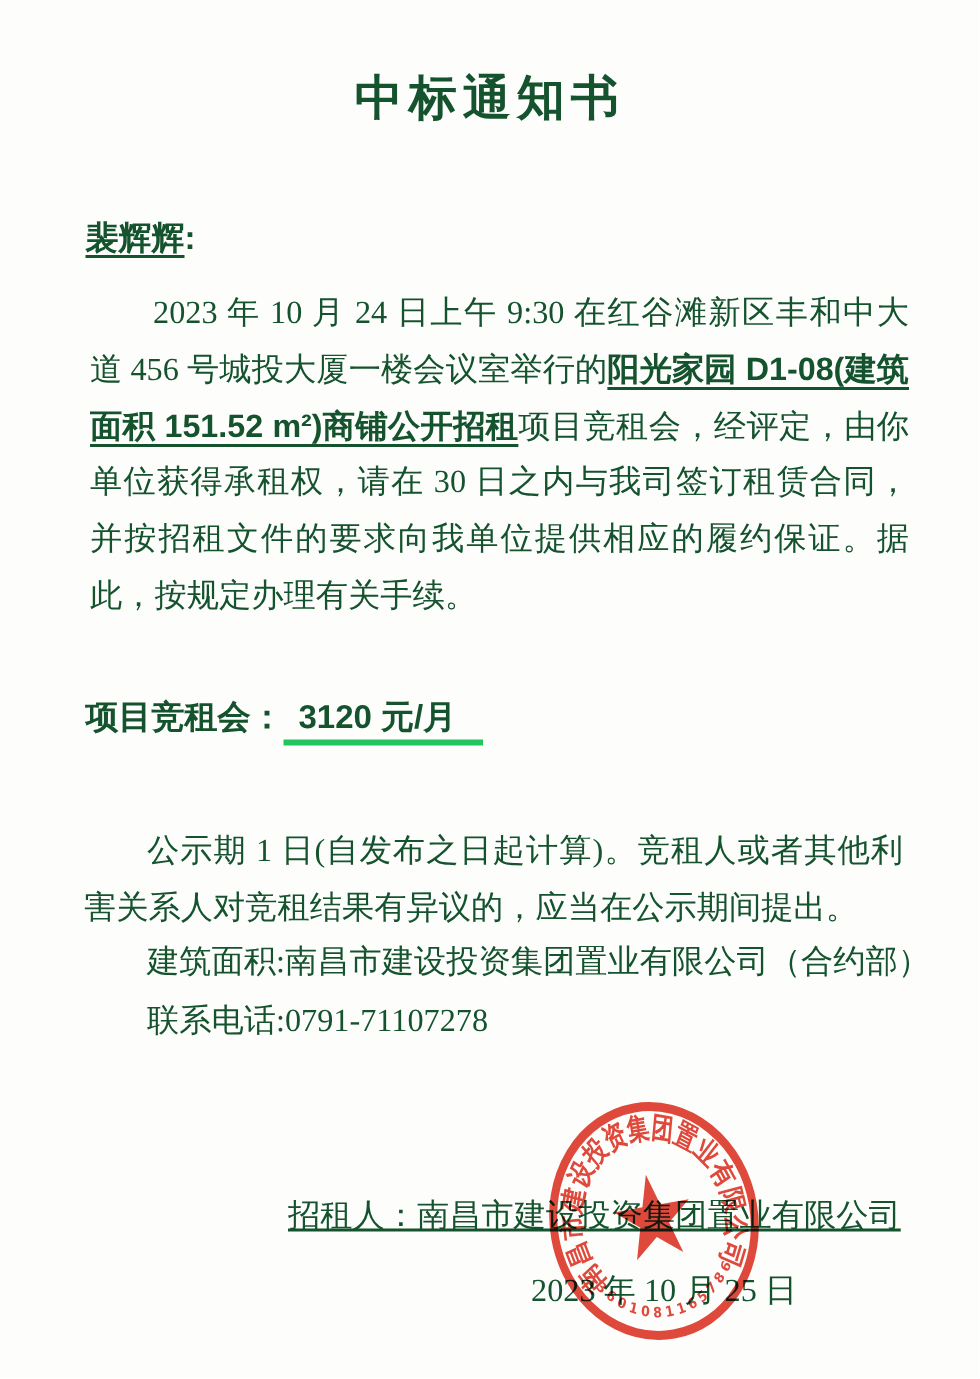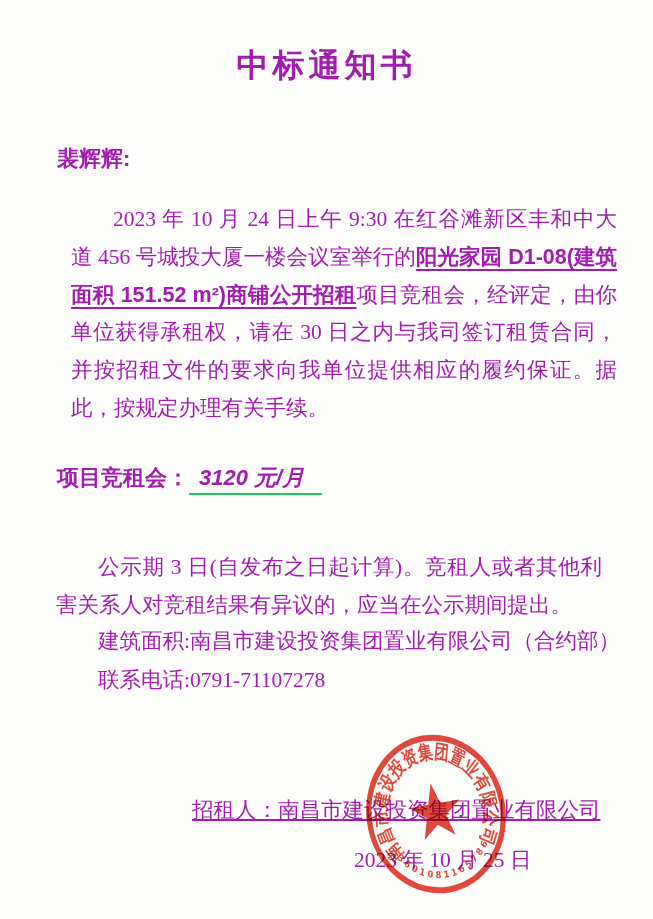--- a/index.html
+++ b/index.html
@@ -3,68 +3,68 @@
 <meta charset="utf-8">
 <style>
   html,body { margin:0; padding:0; }
   body { background:#ffffff; }
   .page {
     position: relative;
     width: 653px;
     height: 919px;
     background: #fdfdfc;
     font-family: "Liberation Serif", "DejaVu Serif", serif;
-    color: #a21caf;
+    color: #14532d;
     overflow: hidden;
   }
   .title {
     position: absolute;
     top: 44px; left: 0; right: 0;
     margin: 0;
     text-align: center;
     font-size: 32px;
     font-weight: 700;
     letter-spacing: 4px;
   }
   .hei { font-family: "Liberation Sans", "DejaVu Sans", sans-serif; font-weight: 700; }
   .recipient {
     position: absolute;
     top: 144px; left: 57px;
     font-size: 22px;
     white-space: nowrap;
   }
   .recipient-name {
+    text-decoration: underline;
     text-decoration-thickness: 1.5px;
     text-underline-offset: 4px;
   }
   .body-par {
     position: absolute;
     top: 186px; left: 56px;
     width: 546px;
-    margin: 15px;
+    margin: 4px;
     font-size: 21.5px;
     line-height: 37.8px;
     text-align: justify;
     text-indent: 42px;
   }
   .project-highlight {
     text-decoration: underline;
     text-decoration-thickness: 2px;
     text-underline-offset: 5px;
   }
   .result-line {
     position: absolute;
     top: 463px; left: 57px;
     font-size: 22px;
     white-space: nowrap;
   }
   .result-value {
-    border-bottom: 2px solid #22c55e;
+    border-bottom: 4px solid #22c55e;
     padding: 0 18px 3px 10px;
-    font-style: italic;
   }
   .notice-par {
     position: absolute;
     top: 548px; left: 56px;
     width: 546px;
     margin: 0;
     font-size: 21.5px;
     line-height: 38px;
     text-align: justify;
     text-indent: 42px;
@@ -120,21 +120,21 @@
 <div class="page">
 
   <h1 class="title">中标通知书</h1>
 
   <div class="recipient hei"><span class="recipient-name">裴辉辉</span><span>:</span></div>
 
   <p class="body-par"><span>2023 年 10 月 24 日上午 9:30 在红谷滩新区丰和中大道 456 号城投大厦一楼会议室举行的</span><span class="hei project-highlight">阳光家园 D1-08(建筑面积 151.52 m²)商铺公开招租</span><span>项目竞租会，经评定，由你单位获得承租权，请在 30 日之内与我司签订租赁合同，并按招租文件的要求向我单位提供相应的履约保证。据此，按规定办理有关手续。</span></p>
 
   <div class="result-line"><span class="hei">项目竞租会：</span><span class="hei result-value">3120 元/月</span></div>
 
-  <p class="notice-par">公示期 3 日(自发布之日起计算)。竞租人或者其他利害关系人对竞租结果有异议的，应当在公示期间提出。</p>
+  <p class="notice-par">公示期 1 日(自发布之日起计算)。竞租人或者其他利害关系人对竞租结果有异议的，应当在公示期间提出。</p>
 
   <div class="supervisor-line"><span>建筑面积:</span><span>南昌市建设投资集团置业有限公司（合约部）</span></div>
 
   <div class="phone-line"><span>联系电话:</span><span>0791-71107278</span></div>
 
   <div class="lessor-line"><span>招租人：</span><span>南昌市建设投资集团置业有限公司</span></div>
 
   <div class="date-line">2023 年 10 月 25 日</div>
 
   <svg class="stamp" viewBox="0 0 200 200" preserveAspectRatio="none" xmlns="http://www.w3.org/2000/svg">

